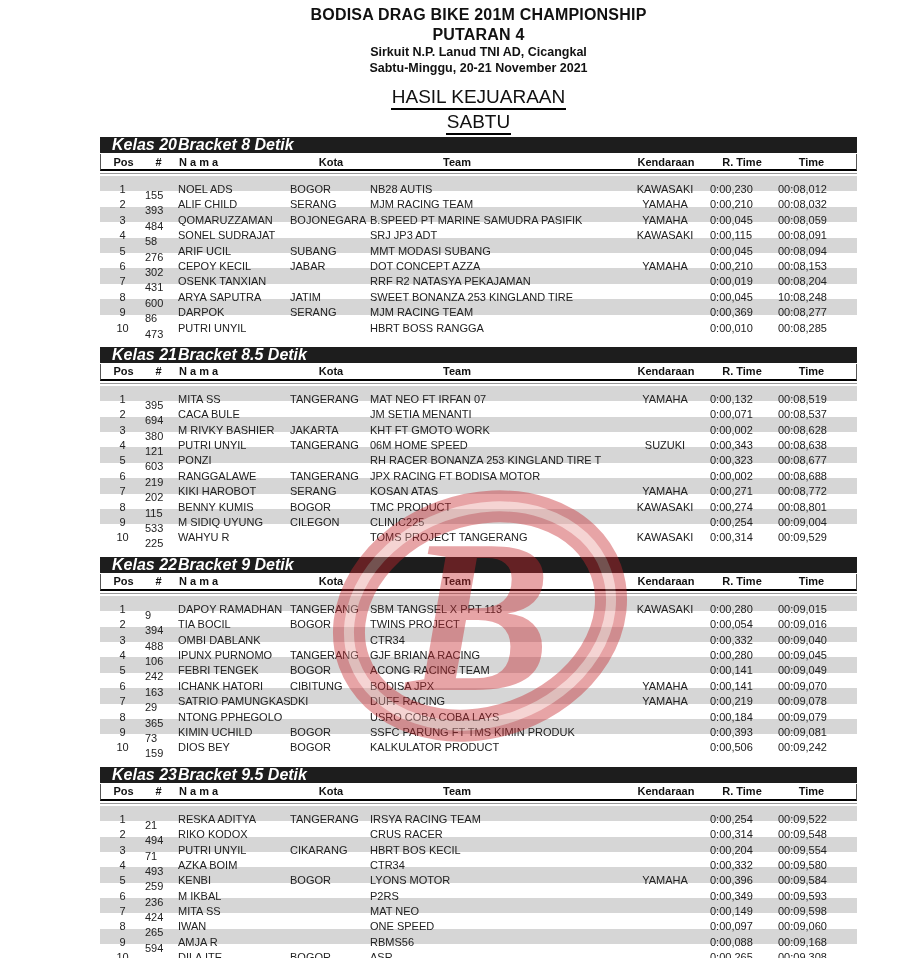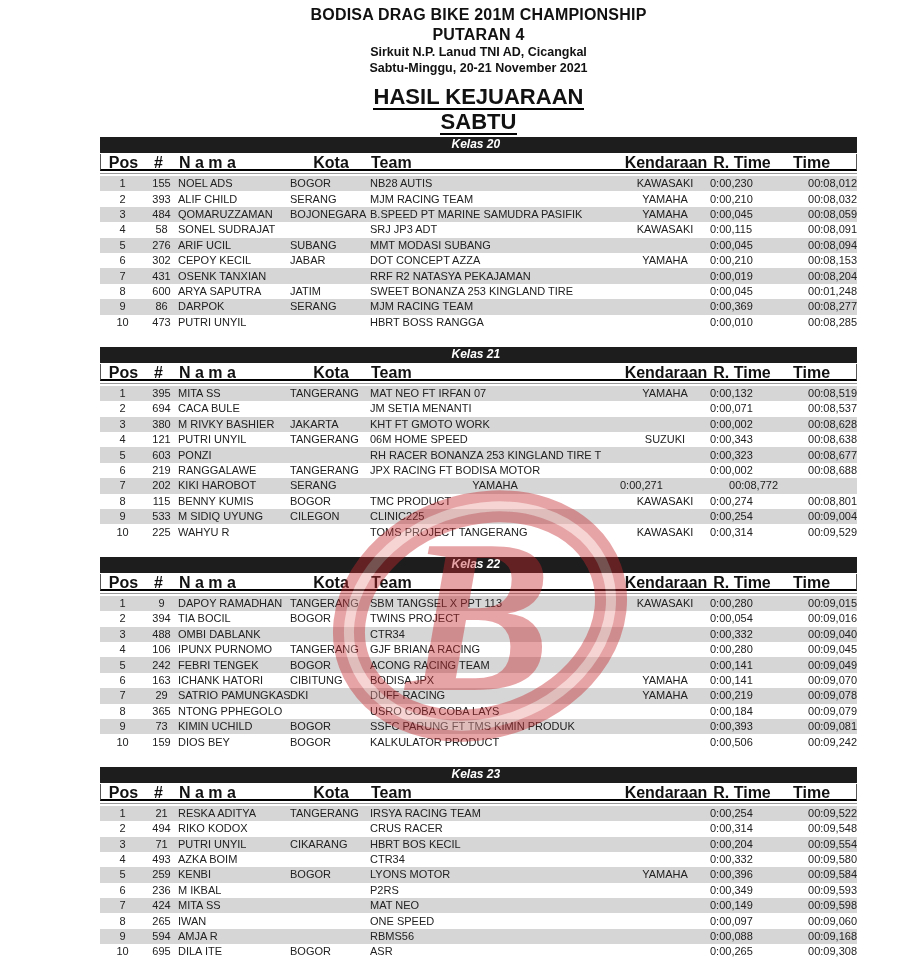--- a/index.html
+++ b/index.html
@@ -8,65 +8,65 @@
     width:900px; height:958px; background:#ffffff;
     font-family:"Liberation Sans", sans-serif; color:#111;
     position:relative; overflow:hidden;
   }
   .page { position:relative; width:900px; height:958px; }
 
   
   .doc-header { text-align:center; padding-top:5px; width:757px; margin-left:100px; }
   .h-title  { font-size:16px; font-weight:bold; line-height:20px; letter-spacing:.2px; }
   .h-sub    { font-size:12.5px; font-weight:bold; line-height:15.5px; }
-  .h-result { font-size:22px; font-weight:bold; line-height:23px; }
+  .h-result { font-size:19px; font-weight:normal; line-height:23px; }
   .h-result.first { margin-top:9px; }
   .h-result span { display:inline-block; border-bottom:2px solid #000; padding:0 1px 0 1px; }
 
   
   .tables { position:absolute; left:100px; top:137px; width:757px; }
   .tbl { margin-bottom:17px; }
   .bar {
     height:16px; background:#1d1d1d; color:#fff;
     display:flex; align-items:center;
-    font-size:12px; font-weight:bold; font-style:italic;flex-direction:column;
+    font-size:16px; font-weight:bold; font-style:italic;
   }
   .bar .kelas   { margin-left:12px; width:66px; }
   .bar .bracket { }
   .colhdr {
     display:grid; grid-template-columns:45px 33px 112px 80px 250px 90px 68px 79px;
-    font-weight:bold; font-size:16px; height:17px; align-items:center;
+    font-weight:bold; font-size:11px; height:17px; align-items:center;
     border-bottom:2.5px solid #000; border-left:1px solid #555; border-right:1px solid #555;
     margin-top:1px; white-space:nowrap;
   }
   .colhdr > div { overflow:visible; }
   .h-pos  { text-align:center; }
   .h-num  { text-align:center; padding-right:8px; }
   .h-nama { text-align:left; }
   .h-kota { text-align:center; }
-  .h-team { text-align:left; padding-right:150px; }
+  .h-team { text-align:right; padding-right:150px; }
   .h-kendaraan { text-align:center; }
   .h-rtime { text-align:center; padding-right:6px; }
   .h-time  { text-align:center; padding-right:14px; }
 
   .rows { border-top:1px solid #999; margin-top:2px; padding-top:2px; }
   .row {
     display:grid; grid-template-columns:45px 33px 112px 80px 250px 90px 68px 79px;
     height:15.4px; align-items:center; font-size:11px; color:#222;
   }
   .row:nth-child(odd) { background:#d6d6d6; }
   .row > div { white-space:nowrap; overflow:visible; line-height:15px; }
   .c-pos  { text-align:center; }
-  .c-num  { text-align:center; padding-right:0; }
+  .c-num  { text-align:left; padding-right:0;margin-top:12px; }
   .c-nama { text-align:left; }
   .c-kota { text-align:left; }
   .c-team { text-align:left; }
   .c-kendaraan { text-align:center; }
   .c-rtime { text-align:left; padding-right:6px; }
-  .c-time  { text-align:right; }
+  .c-time  { text-align:left; }
 
   
   .watermark {
     position:absolute; left:330px; top:478px; width:300px; height:276px;
     opacity:.42; pointer-events:none; z-index:4;
   }
 </style>
 </head>
 <body>
 
@@ -169,21 +169,21 @@
             <div class="c-time">00:08,204</div>
           </div>
           <div class="row">
             <div class="c-pos">8</div>
             <div class="c-num">600</div>
             <div class="c-nama">ARYA SAPUTRA</div>
             <div class="c-kota">JATIM</div>
             <div class="c-team">SWEET BONANZA 253 KINGLAND TIRE</div>
             <div class="c-kendaraan"></div>
             <div class="c-rtime">0:00,045</div>
-            <div class="c-time">00:01,248</div>
+            <div class="c-time">10:08,248</div>
           </div>
           <div class="row">
             <div class="c-pos">9</div>
             <div class="c-num">86</div>
             <div class="c-nama">DARPOK</div>
             <div class="c-kota">SERANG</div>
             <div class="c-team">MJM RACING TEAM</div>
             <div class="c-kendaraan"></div>
             <div class="c-rtime">0:00,369</div>
             <div class="c-time">00:08,277</div>
@@ -196,21 +196,21 @@
             <div class="c-team">HBRT BOSS RANGGA</div>
             <div class="c-kendaraan"></div>
             <div class="c-rtime">0:00,010</div>
             <div class="c-time">00:08,285</div>
           </div>
         </div>
       </section>
       <section class="tbl">
         <div class="bar">
           <span class="kelas">Kelas  21</span>
-          <span class="bracket">Bracket 4.9 Detik</span>
+          <span class="bracket">Bracket 8.5 Detik</span>
         </div>
         <div class="colhdr">
           <div class="h-pos">Pos</div>
           <div class="h-num">#</div>
           <div class="h-nama">N a m a</div>
           <div class="h-kota">Kota</div>
           <div class="h-team">Team</div>
           <div class="h-kendaraan">Kendaraan</div>
           <div class="h-rtime">R. Time</div>
           <div class="h-time">Time</div>
@@ -274,20 +274,21 @@
             <div class="c-team">JPX RACING FT BODISA MOTOR</div>
             <div class="c-kendaraan"></div>
             <div class="c-rtime">0:00,002</div>
             <div class="c-time">00:08,688</div>
           </div>
           <div class="row">
             <div class="c-pos">7</div>
             <div class="c-num">202</div>
             <div class="c-nama">KIKI HAROBOT</div>
             <div class="c-kota">SERANG</div>
+            <div class="c-team">KOSAN ATAS</div>
             <div class="c-kendaraan">YAMAHA</div>
             <div class="c-rtime">0:00,271</div>
             <div class="c-time">00:08,772</div>
           </div>
           <div class="row">
             <div class="c-pos">8</div>
             <div class="c-num">115</div>
             <div class="c-nama">BENNY KUMIS</div>
             <div class="c-kota">BOGOR</div>
             <div class="c-team">TMC PRODUCT</div>

